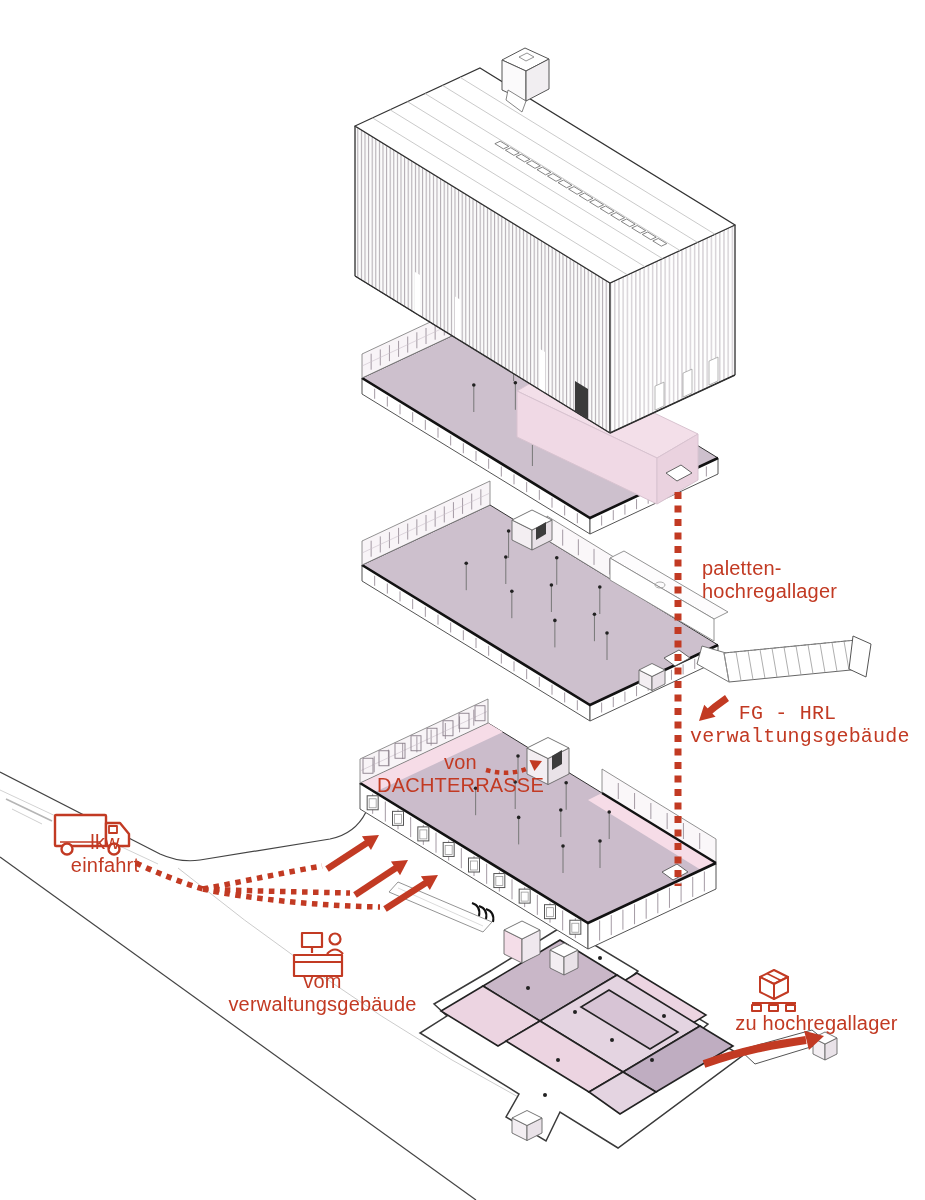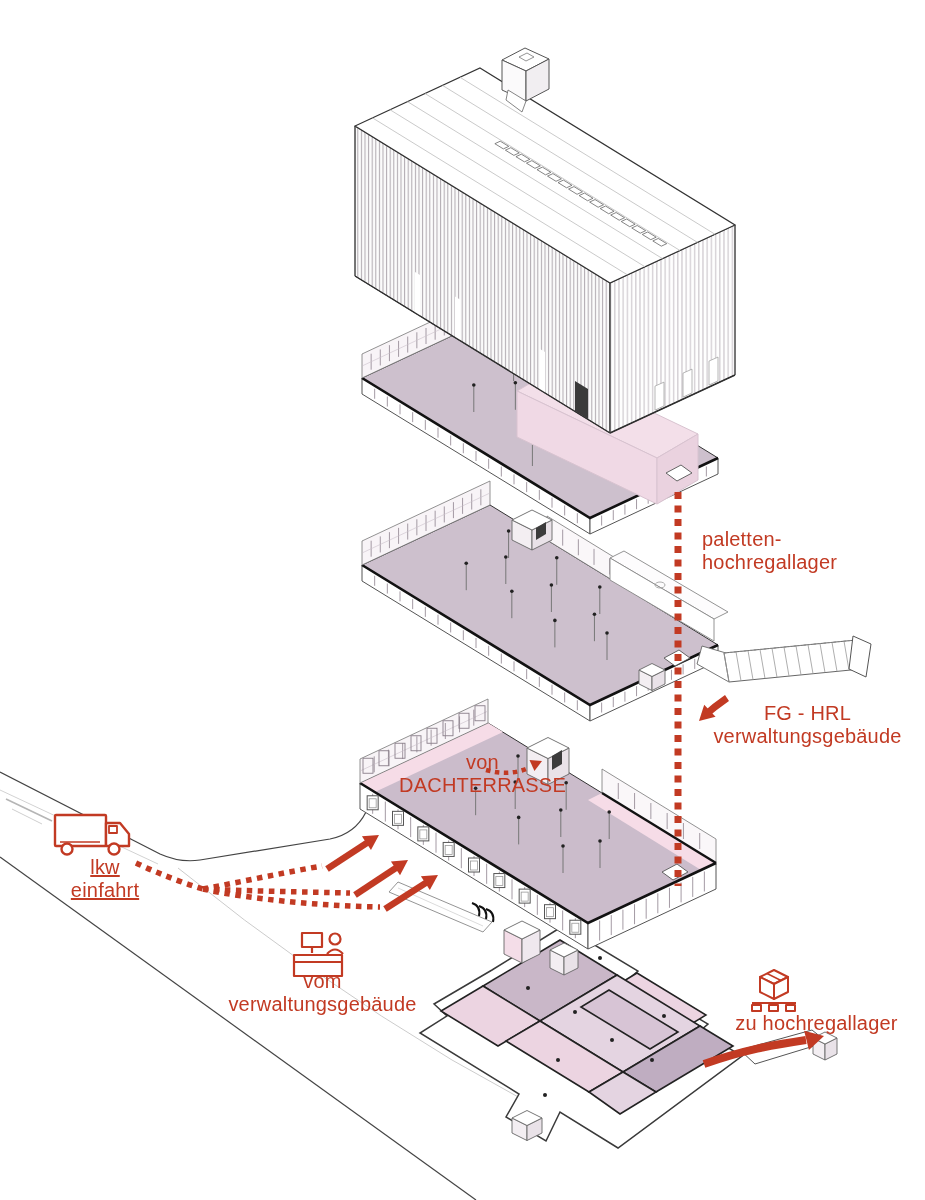--- a/index.html
+++ b/index.html
@@ -440,33 +440,33 @@
       <polygon points="12,9 26,16 26,31 12,24"></polygon>
       <polygon points="26,16 40,9 40,24 26,31"></polygon>
       <path d="M19,5.5 l14,7" fill="none" stroke-width="1.4"></path>
       <path d="M4,35 h44" fill="none"></path>
       <rect x="4" y="37" width="9" height="6"></rect>
       <rect x="21" y="37" width="9" height="6"></rect>
       <rect x="38" y="37" width="9" height="6"></rect>
     </g>
   </svg>
 
-  <div class="lbl left" style="left:702px;top:528px;">
+  <div class="lbl left" style="left:702px;top:557px;">
     <span>paletten-</span>
     <span>hochregallager</span>
   </div>
-  <div class="lbl" style="left:710px;top:702px;width:195px;">
+  <div class="lbl" style="left:690px;top:702px;width:195px;font-family:Liberation Mono, monospace;">
     <span>FG - HRL</span>
     <span>verwaltungsgebäude</span>
   </div>
-  <div class="lbl" style="left:390px;top:751px;width:185px;text-align:center;">
+  <div class="lbl" style="left:368px;top:751px;width:185px;text-align:center;">
     <span>von</span>
     <span>DACHTERRASSE</span>
   </div>
-  <div class="lbl" style="left:30px;top:856px;width:150px;text-decoration:underline;">
+  <div class="lbl" style="left:30px;top:831px;width:150px;">
     <span>lkw</span>
     <span>einfahrt</span>
   </div>
   <div class="lbl" style="left:714px;top:1012px;width:205px;">
     <span>zu hochregallager</span>
   </div>
   <div class="lbl" style="left:210px;top:970px;width:225px;">
     <span>vom</span>
     <span>verwaltungsgebäude</span>
   </div>

